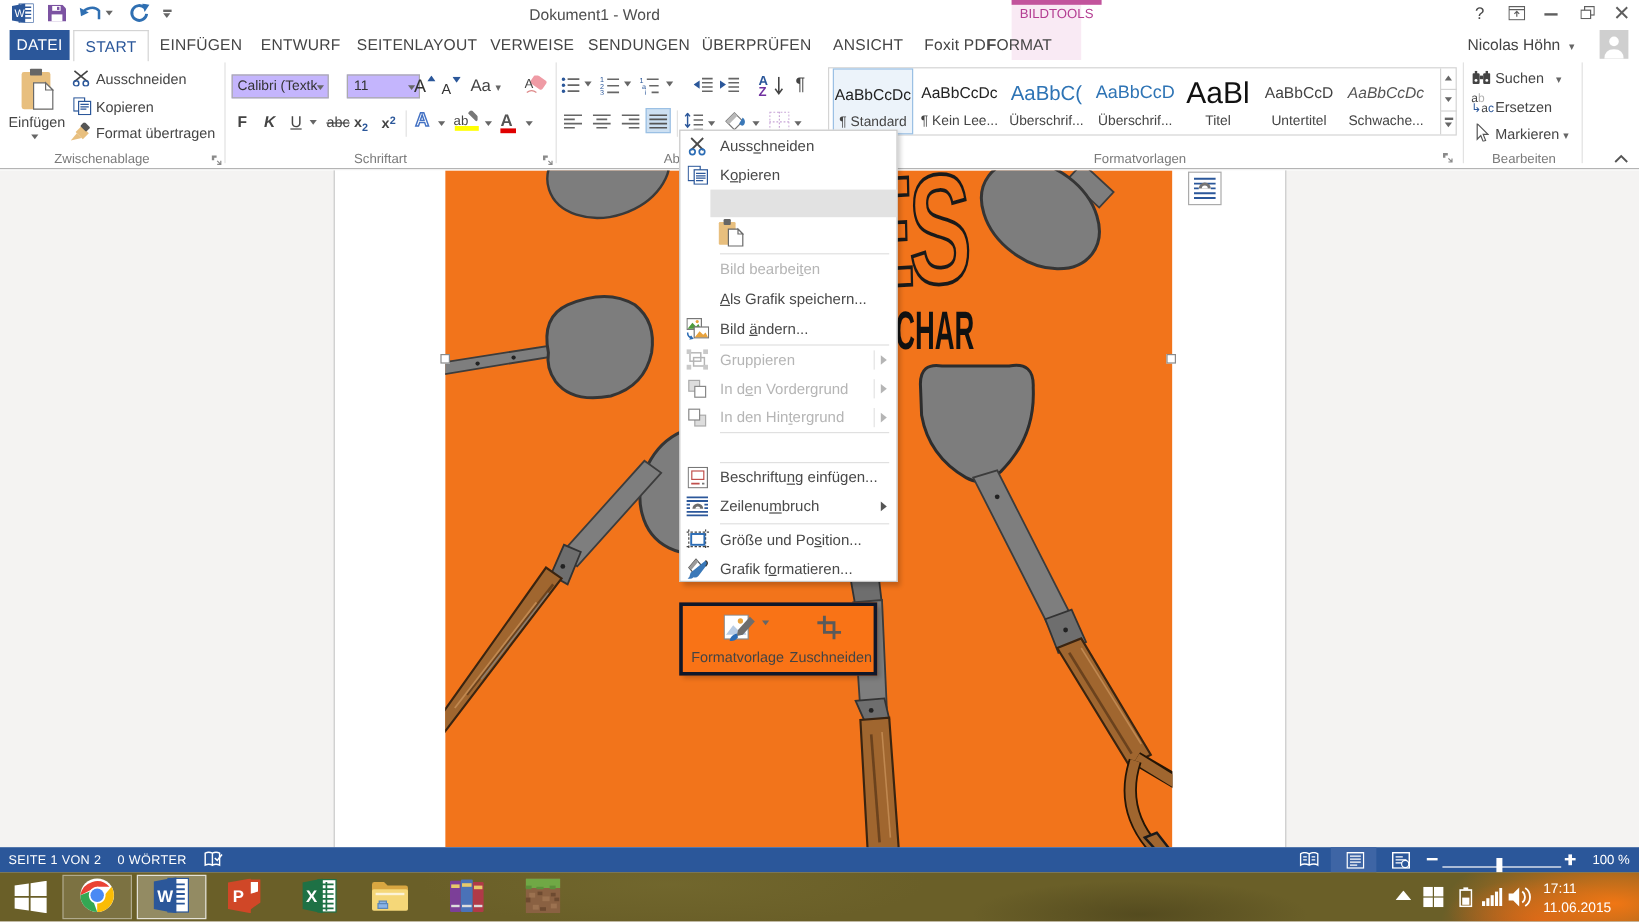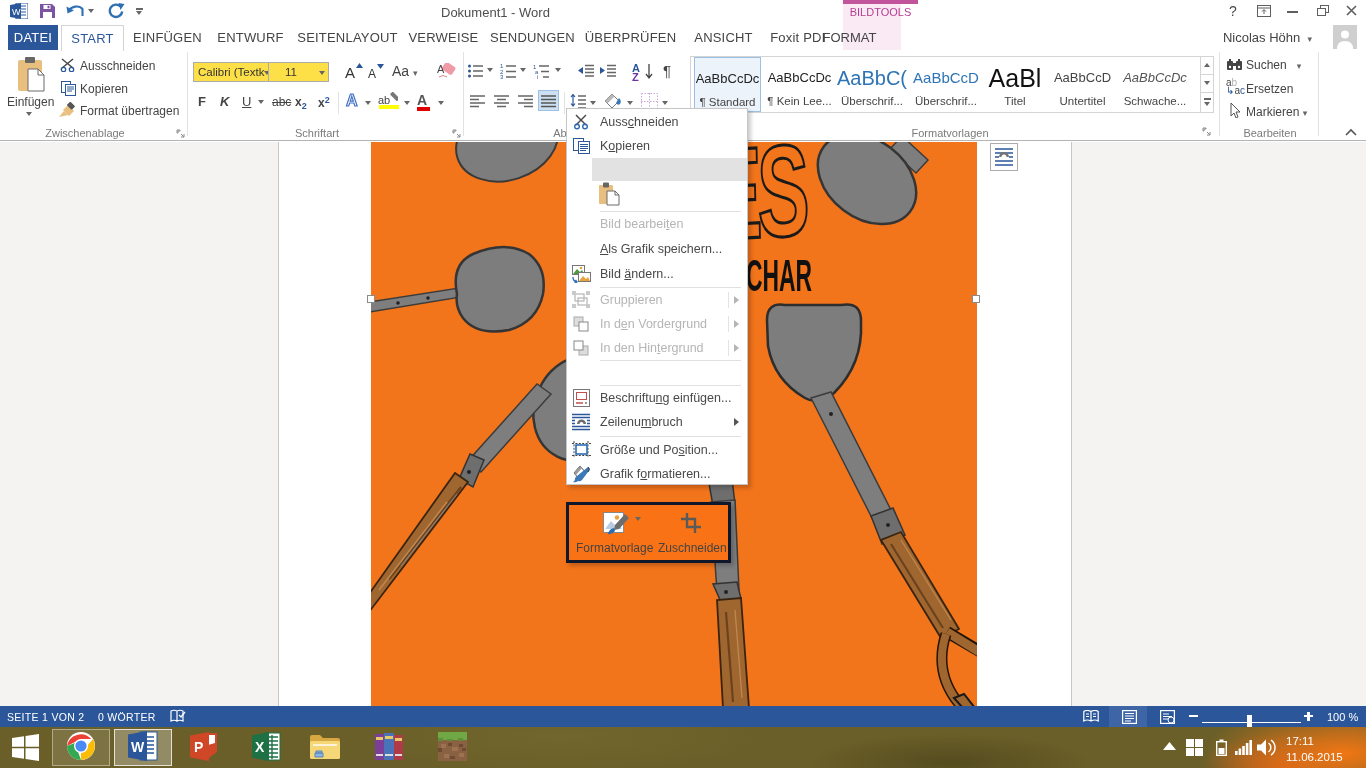--- a/index.html
+++ b/index.html
@@ -22,21 +22,21 @@
 #tab-format{position:absolute;left:812px;top:25px;width:75px;height:25px;line-height:25px;text-align:center;font-size:13px;color:#444}
 #user{position:absolute;right:54px;top:30px;font-size:13px;color:#444}
 #avatar{position:absolute;left:1333px;top:25px;width:24px;height:24px;background:#cfcfcf}
 
 #ribbon{position:absolute;left:0;top:0;width:1366px;height:141px;background:#fff;border-bottom:1px solid #b4b4b4}
 .gsep{position:absolute;top:52px;width:1px;height:84px;background:#e2e2e2}
 #ribbonitems{position:static}
 .glabel{position:absolute;top:127px;font-size:11px;color:#7a7a7a;text-align:center}
 .rtext{position:absolute;font-size:12px;color:#444}
 
-.combo{position:absolute;border:1px solid #ababab;background:#fde047;font-size:11.5px;color:#333;overflow:hidden;white-space:nowrap}
+.combo{position:absolute;border:1px solid #ababab;background:#c4b5fd;font-size:11.5px;color:#333;overflow:hidden;white-space:nowrap}
 
 #gallery{position:absolute;left:690px;top:56px;width:524px;height:57px;border:1px solid #d4d4d4;background:#fff}
 .stylecell{position:absolute;top:0;height:55px;text-align:center}
 .stylecell .s1{position:absolute;left:0;right:0;top:8px;height:26px;line-height:26px;white-space:nowrap}
 .stylecell .s2{position:absolute;left:0;right:0;top:38px;font-size:11.5px;color:#444;white-space:nowrap}
 
 #docarea{position:absolute;left:0;top:142px;width:1366px;height:564px;background:#f4f3f2}
 #page{position:absolute;left:278px;top:0;width:794px;height:564px;background:#fff;border-left:1px solid #c6c6c6;border-right:1px solid #c6c6c6}
 #artwork{position:absolute;left:371px;top:0;width:606px;height:564px}
 .selhandle{position:absolute;width:8px;height:8px;background:#fff;border:1px solid #8a8a8a}
@@ -165,21 +165,21 @@
     <rect x="10" y="1" width="7" height="5" rx="1" transform="rotate(45 13 3)" fill="#555"></rect>
   </svg>
   <div class="rtext" style="left:80px;top:104px">Format übertragen</div>
   <div class="glabel" style="left:30px;width:110px">Zwischenablage</div>
   <svg class="ic" style="left:176px;top:129px" width="9" height="9" viewBox="0 0 9 9">
       <path d="M1 1h3v1H2v2H1zM5 5l3 3M8 5v3h-3" stroke="#8a8a8a" fill="none"></path>
     </svg>
   <div class="gsep" style="left:187px"></div>
 
   <div class="combo" style="left:193px;top:62px;width:81px;height:20px;line-height:18px;padding-left:4px">Calibri (Textk<span style="position:absolute;right:3px;top:8px;width:0;height:0;border-top:4px solid #666;border-left:3px solid transparent;border-right:3px solid transparent"></span></div>
-  <div class="combo" style="left:268px;top:62px;width:61px;height:20px;line-height:18px;padding-left:16px">11<span style="position:absolute;right:3px;top:8px;width:0;height:0;border-top:4px solid #666;border-left:3px solid transparent;border-right:3px solid transparent"></span></div>
+  <div class="combo" style="left:289px;top:62px;width:61px;height:20px;line-height:18px;padding-left:5px">11<span style="position:absolute;right:3px;top:8px;width:0;height:0;border-top:4px solid #666;border-left:3px solid transparent;border-right:3px solid transparent"></span></div>
   <div class="abs" style="left:345px;top:64px;font-size:15px;color:#333">A</div>
   <svg class="ic" style="left:356px;top:63px" width="7" height="5" viewBox="0 0 7 5">
       <path d="M0 5 L3.5 0 L7 5 Z" fill="#2b579a"></path>
     </svg>
   <div class="abs" style="left:368px;top:67px;font-size:12px;color:#333">A</div>
   <svg class="ic" style="left:377px;top:64px" width="7" height="5" viewBox="0 0 7 5">
       <path d="M0 0 L3.5 5 L7 0 Z" fill="#2b579a"></path>
     </svg>
   <div class="abs" style="left:392px;top:63px;font-size:14px;color:#444">Aa&nbsp;<span style="font-size:9px;color:#666">▾</span></div>
   <svg class="ic" style="left:437px;top:63px" width="20" height="17" viewBox="0 0 20 17">
@@ -308,21 +308,21 @@
   <div id="gallery">
     <div class="stylecell" style="left:3px;width:67px;border:1px solid #9bc0e4;background:#ecf3fa;height:55px">
       <span class="s1" style="font-size:13px;color:#222">AaBbCcDc</span>
         <span class="s2">¶ Standard</span>
     </div>
     <div class="stylecell" style="left:75px;width:67px">
         <span class="s1" style="font-size:13px;color:#222">AaBbCcDc</span>
         <span class="s2">¶ Kein Lee...</span>
       </div>
     <div class="stylecell" style="left:146px;width:70px">
-        <span class="s1" style="font-size:20px;color:#2e74b5">AaBbC(</span>
+        <span class="s1" style="font-size:17px;color:#2e74b5">AaBbC(</span>
         <span class="s2">Überschrif...</span>
       </div>
     <div class="stylecell" style="left:220px;width:70px">
         <span class="s1" style="font-size:15px;color:#2e74b5">AaBbCcD</span>
         <span class="s2">Überschrif...</span>
       </div>
     <div class="stylecell" style="left:293px;width:62px">
         <span class="s1" style="font-size:25px;color:#111">AaBl</span>
         <span class="s2">Titel</span>
       </div>

